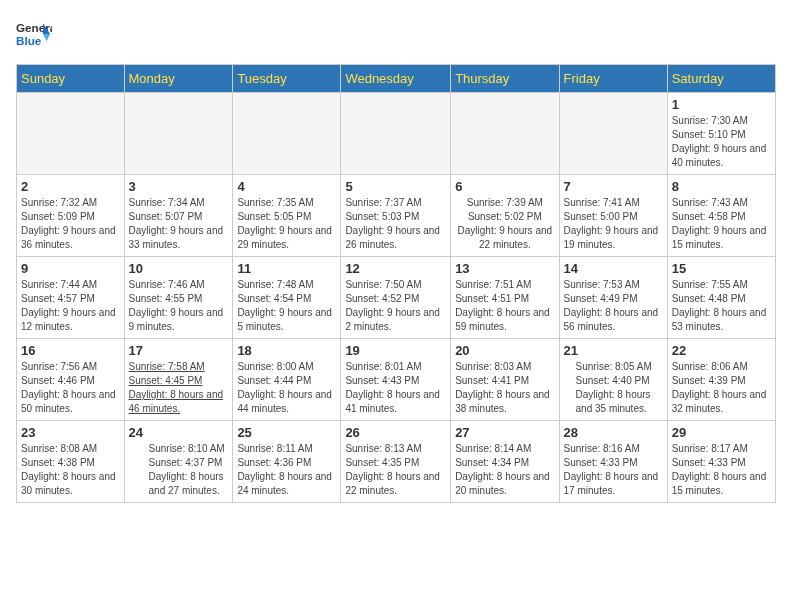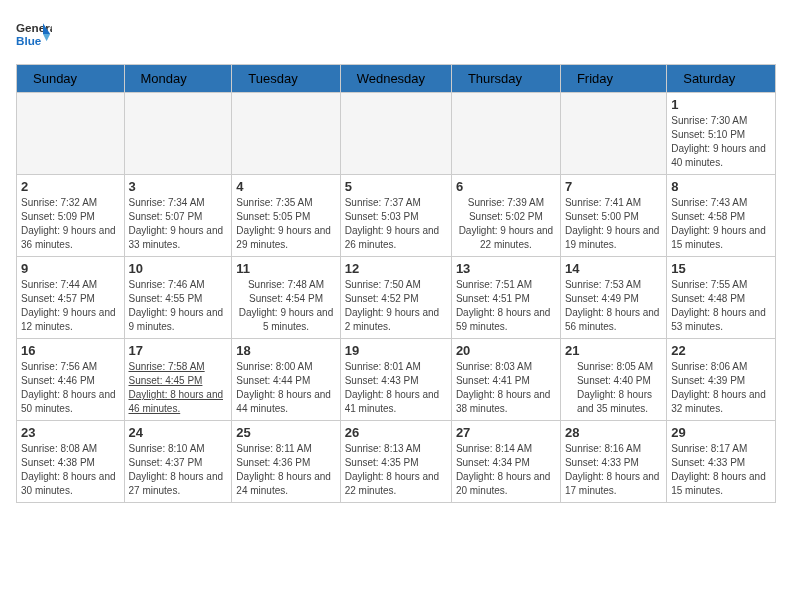--- a/index.html
+++ b/index.html
@@ -37,22 +37,22 @@
       font-size: 14px;
       color: #555;
     }
     .calendar {
       width: 100%;
       border-collapse: collapse;
       font-size: 11px;
     }
     .calendar thead th {
       background: #2e75b6;
-      color: #000000;
-      padding: 6px 16px;
+      color: #fde047;
+      padding: 6px 4px;
       text-align: left;
       font-size: 13px;
       font-weight: normal;
       border: 1px solid #ccc;
     }
     .calendar tbody td {
       border: 1px solid #ccc;
       vertical-align: top;
       padding: 4px;
       width: 113px;
@@ -178,21 +178,21 @@
 Daylight: 9 hours and 12 minutes.</div>
         </td>
         <td>
           <span class="day-number">10</span>
           <div class="day-info" style="white-space: pre-line;">Sunrise: 7:46 AM
 Sunset: 4:55 PM
 Daylight: 9 hours and 9 minutes.</div>
         </td>
         <td>
           <span class="day-number">11</span>
-          <div class="day-info" style="white-space: pre-line; text-align: center;">Sunrise: 7:48 AM
+          <div class="day-info" style="white-space: pre-line;">Sunrise: 7:48 AM
 Sunset: 4:54 PM
 Daylight: 9 hours and 5 minutes.</div>
         </td>
         <td>
           <span class="day-number">12</span>
           <div class="day-info" style="white-space: pre-line;">Sunrise: 7:50 AM
 Sunset: 4:52 PM
 Daylight: 9 hours and 2 minutes.</div>
         </td>
         <td>
@@ -260,21 +260,21 @@
       </tr>
       <tr>
         <td>
           <span class="day-number">23</span>
           <div class="day-info" style="white-space: pre-line;">Sunrise: 8:08 AM
 Sunset: 4:38 PM
 Daylight: 8 hours and 30 minutes.</div>
         </td>
         <td>
           <span class="day-number">24</span>
-          <div class="day-info" style="white-space: pre-line;">Sunrise: 8:10 AM
+          <div class="day-info" style="white-space: pre-line; margin-left: 20px;">Sunrise: 8:10 AM
 Sunset: 4:37 PM
 Daylight: 8 hours and 27 minutes.</div>
         </td>
         <td>
           <span class="day-number">25</span>
           <div class="day-info" style="white-space: pre-line;">Sunrise: 8:11 AM
 Sunset: 4:36 PM
 Daylight: 8 hours and 24 minutes.</div>
         </td>
         <td>

